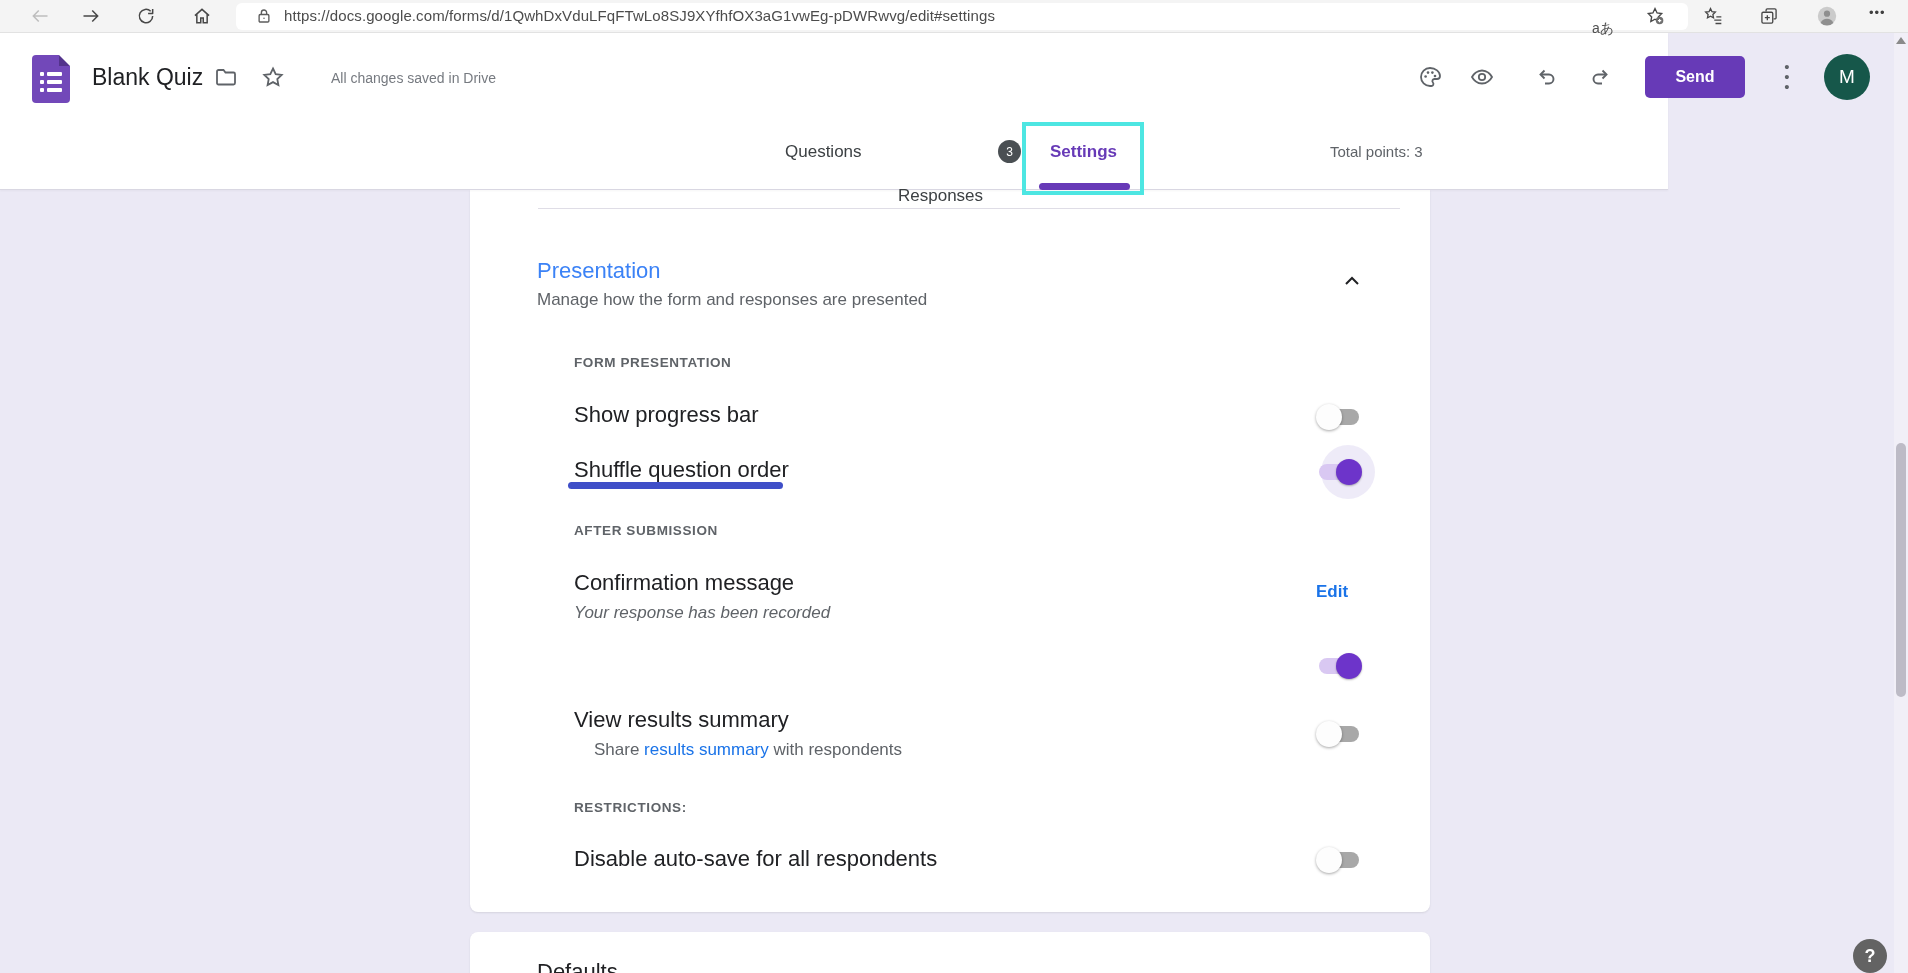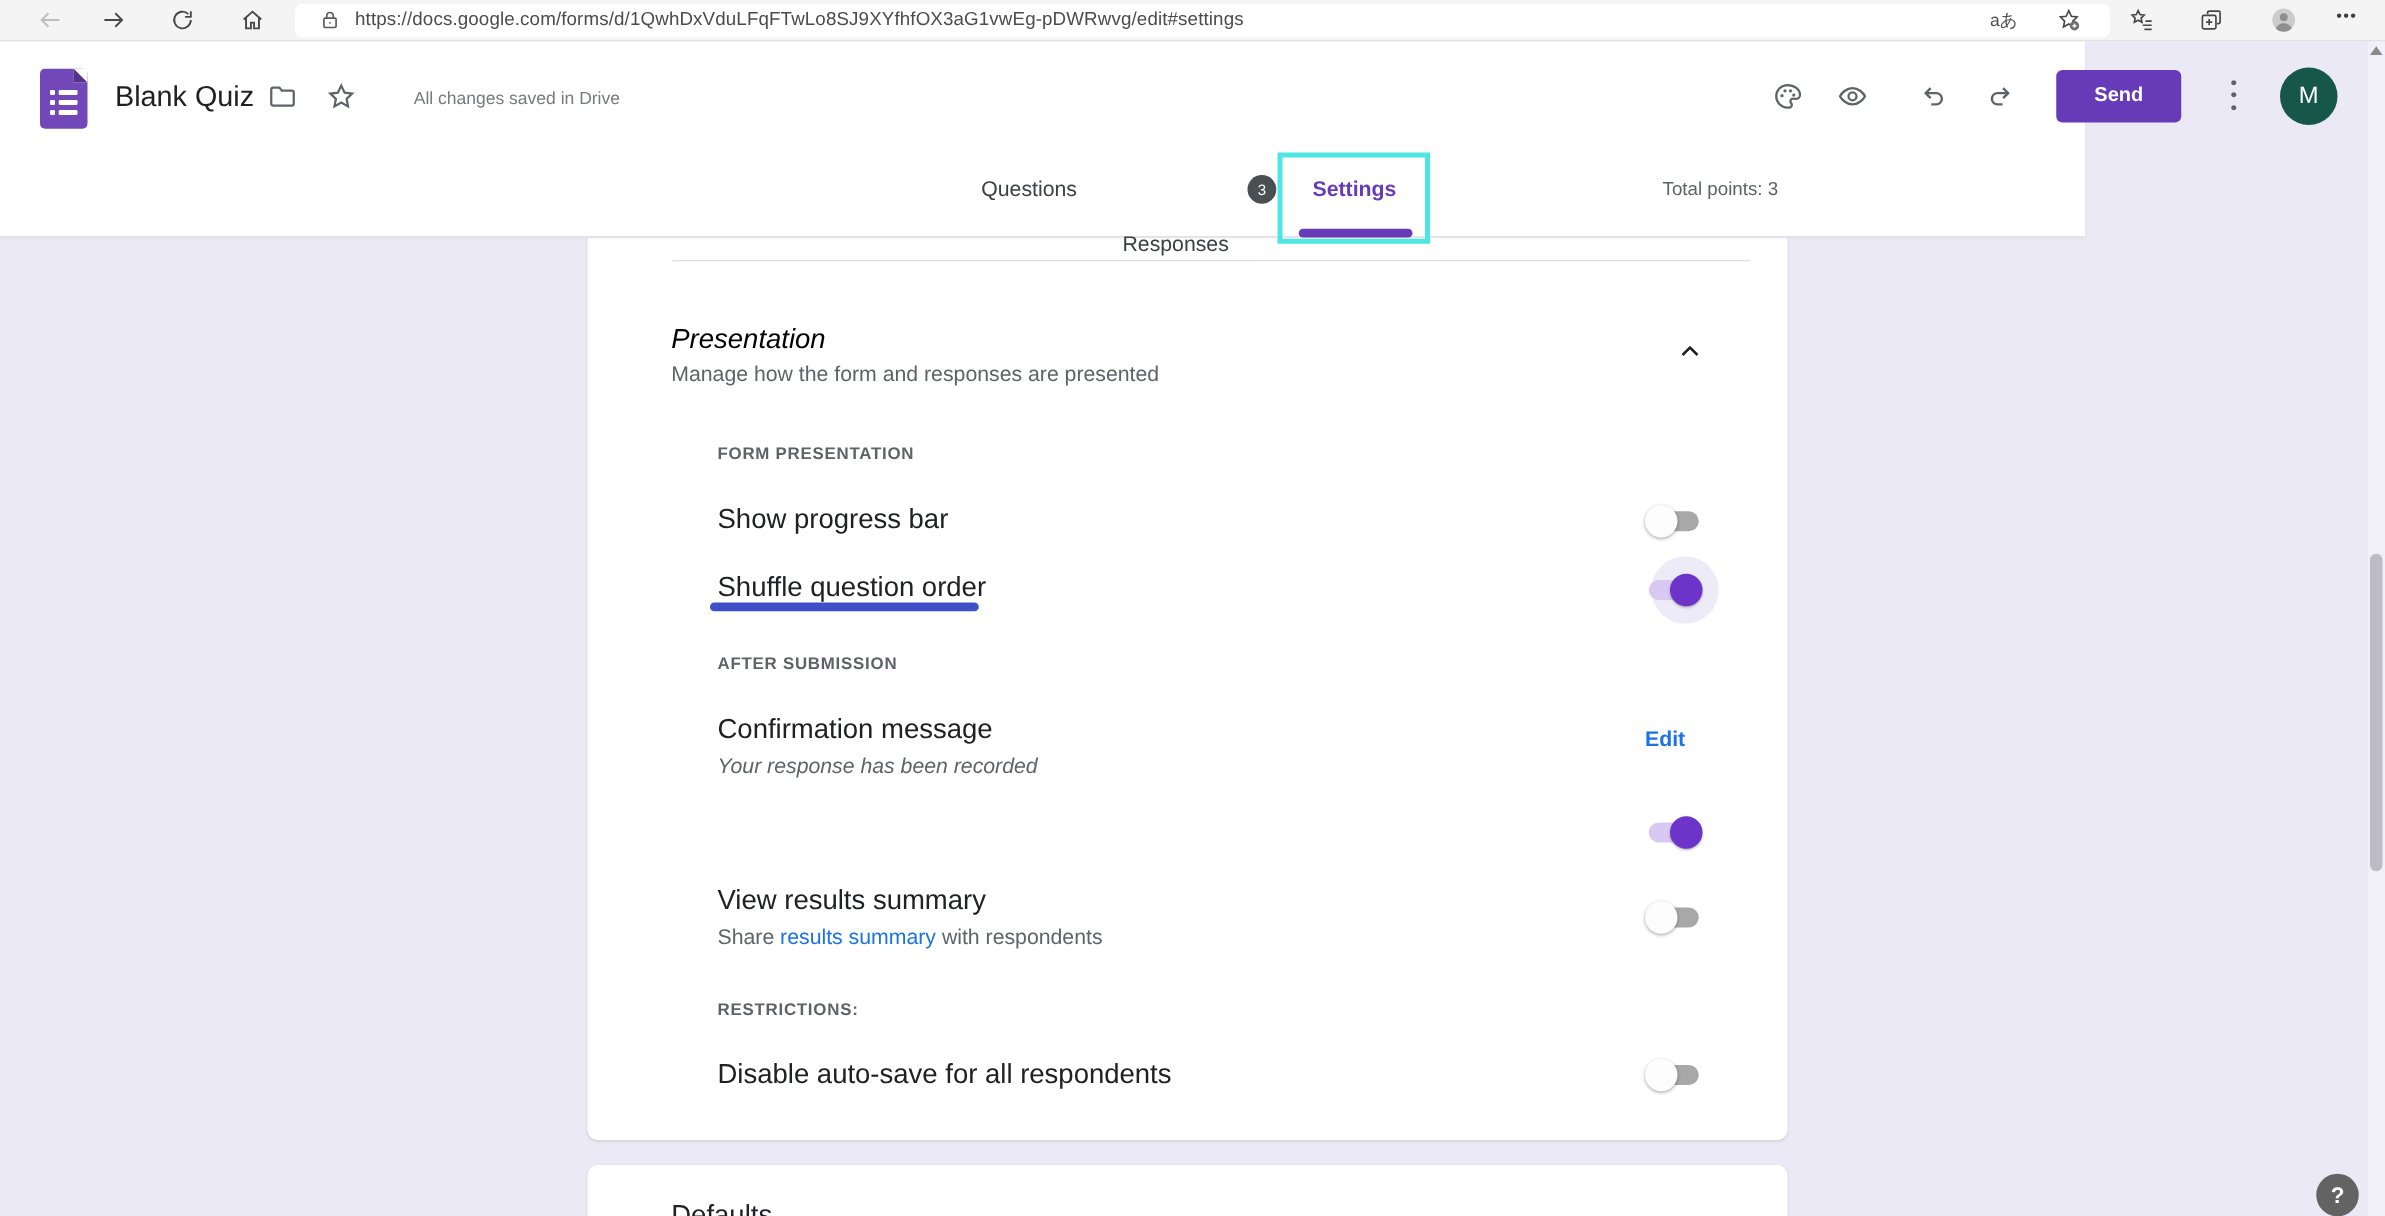--- a/index.html
+++ b/index.html
@@ -4,21 +4,21 @@
 <style>
   * { margin:0; padding:0; box-sizing:border-box; }
   html,body { width:1908px; height:973px; overflow:hidden; }
   body { font-family:"Liberation Sans", sans-serif; position:relative; background:var(--page-bg,#ebe9f5); }
 
   
   .browser-bar { position:absolute; left:0; top:0; width:1908px; height:33px; background:#f4f4f4; border-bottom:1px solid #e2e2e2; z-index:40;text-decoration:underline; }
   .bicon { position:absolute; top:6px; width:20px; height:20px; }
   .addr-pill { position:absolute; left:236px; top:3px; width:1452px; height:27px; background:#ffffff; border-radius:6px; }
   .url-text { position:absolute; left:284px; top:7px; font-size:15px; color:#4c4c4c; letter-spacing:.1px; white-space:nowrap; }
-  .translate-label { position:absolute; left:1592px; top:8px; font-size:14px; color:#4f4f4f; }
+  .translate-label { position:absolute; left:1592px; top:20px; font-size:14px; color:#4f4f4f; }
   .dots-h { position:absolute; left:1869px; top:5px; font-size:13px; color:#3f3f3f; letter-spacing:1px; }
 
   
   .forms-header { position:absolute; left:0; top:33px; width:1668px; height:157px; background:#fff; border-bottom:1px solid #d9d7e2; box-shadow:0 1px 2px rgba(0,0,0,.04); z-index:20; }
   .forms-logo { position:absolute; left:32px; top:22px; width:38px; height:48px; background:var(--logo,#7248b9); border-radius:4px; }
   .forms-logo .fold { position:absolute; right:0; top:0; width:0; height:0; border-top:11px solid #ffffff; border-left:11px solid #53338c; }
   .forms-logo .bar { position:absolute; left:15px; width:15px; height:4px; background:#fff; border-radius:1px; }
   .forms-logo .bullet { position:absolute; left:8px; width:4px; height:4px; background:#fff; border-radius:1px; }
   .doc-title { position:absolute; left:92px; top:27px; font-size:23px; color:#202124; line-height:34px; }
   .hicon { position:absolute; width:24px; height:24px; top:32px; }
@@ -40,21 +40,21 @@
   
   .annotation-box { position:absolute; left:1022px; top:122px; width:122px; height:73px; border:4px solid var(--highlight,#4de6e2); z-index:30; }
 
   
   .page { position:absolute; left:0; top:190px; width:1908px; height:783px; background:var(--page-bg,#ebe9f5); }
   .card { position:absolute; left:470px; background:#fff; width:960px; box-shadow:0 1px 2px rgba(60,64,67,.12); }
   .card-main { top:0; height:722px; border-radius:0 0 8px 8px; }
   .card-defaults { top:742px; height:240px; border-radius:8px 8px 0 0; }
 
   .divider { position:absolute; left:68px; top:18px; width:862px; height:1px; background:#dfdde6; }
-  .section-title { position:absolute; left:67px; top:68px; font-size:22px; color:#000000;font-style:italic; }
+  .section-title { position:absolute; left:67px; top:68px; font-size:22px; color:#3b82f6; }
   .section-subtitle { position:absolute; left:67px; top:100px; font-size:17px; color:#5f6368; }
   .collapse-icon { position:absolute; left:870px; top:79px; width:24px; height:24px; cursor:pointer; }
 
   .group-label { position:absolute; left:104px; font-size:13.5px; font-weight:bold; letter-spacing:.6px; color:#5f6368; }
   .row-label { position:absolute; left:104px; font-size:22px; color:#202124; line-height:24px; }
   .row-sub { position:absolute; left:104px; font-size:17px; color:#5f6368; line-height:22px; }
   .italic { font-style:italic; }
   .inline-link { color:var(--link,#1a73e8); cursor:pointer; }
   .edit-link { position:absolute; left:846px; top:392px; font-size:17px; font-weight:bold; color:var(--link,#1a73e8); cursor:pointer; }
 
@@ -247,21 +247,21 @@
     <div class="row-label" style="top:381px;">Confirmation message</div>
     <div class="edit-link">Edit</div>
     <div class="row-sub italic" style="top:412px;">Your response has been recorded</div>
 
     <div class="toggle on" style="top:462px;">
       <div class="track"></div>
         <div class="knob"></div>
     </div>
 
     <div class="row-label" style="top:518px;">View results summary</div>
-    <div class="row-sub" style="top:549px;"><span>Share </span><span class="inline-link">results summary</span><span> with respondents</span></div>
+    <div class="row-sub" style="top:549px;margin-left:20px;"><span>Share </span><span class="inline-link">results summary</span><span> with respondents</span></div>
     <div class="toggle" style="top:530px;">
       <div class="track"></div>
         <div class="knob"></div>
     </div>
 
     <div class="group-label" style="top:610px;">RESTRICTIONS:</div>
 
     <div class="row-label" style="top:657px;">Disable auto-save for all respondents</div>
     <div class="toggle" style="top:656px;">
       <div class="track"></div>

